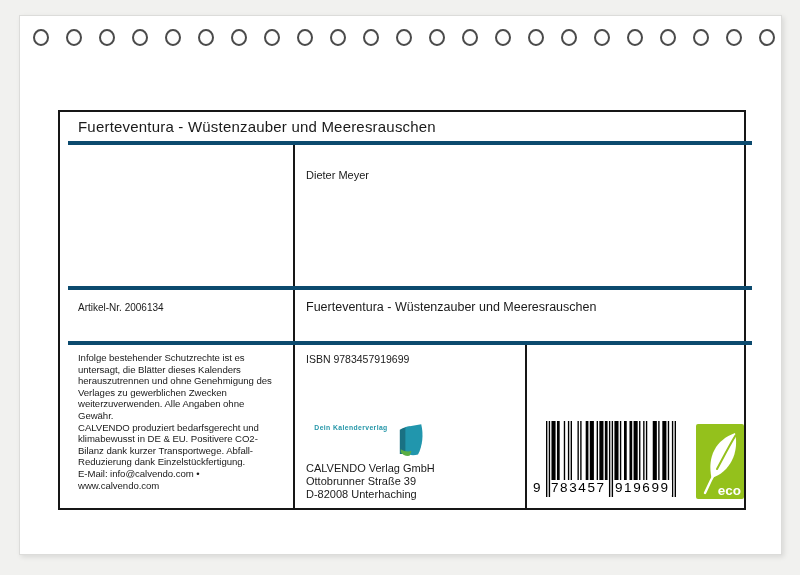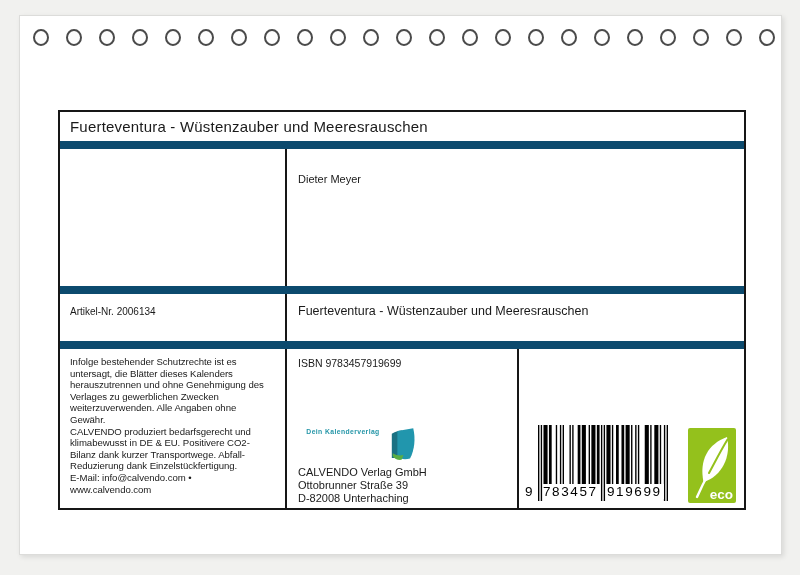--- a/index.html
+++ b/index.html
@@ -7,22 +7,22 @@
   .stage{position:relative;width:800px;height:575px;background:#f1f1ef;overflow:hidden;}
   .card{position:absolute;left:19px;top:15px;width:763px;height:540px;background:#ffffff;
         border:1px solid #dcdcda;box-sizing:border-box;box-shadow:2px 2px 5px rgba(0,0,0,0.10);}
   
   .holes{position:absolute;left:0;top:0;width:100%;height:60px;}
   .hole{position:absolute;top:13px;width:16px;height:17px;border:2px solid #4a4a4a;
         border-radius:50%;background:#fdfdfd;box-sizing:border-box;}
   
   .tbl{position:absolute;left:38px;top:94px;width:688px;height:400px;
        border:2px solid #161616;box-sizing:border-box;background:#fff;}
-  .row{display:flex;width:100%;box-sizing:border-box;}
-  .row + .row{border-top:8px solid #0c4a6e;}
+  .row{display:flex;width:100%;box-sizing:border-box;margin-left:8px;}
+  .row + .row{border-top:4px solid #0c4a6e;}
   .cell{box-sizing:border-box;position:relative;overflow:hidden;}
   .cell + .cell{border-left:2px solid #161616;}
   .r1{height:29px;}
   .r2{height:145px;}
   .r3{height:55px;}
   .r4{height:167px;}
   .c-left{width:225px;flex:none;}
   .c-mid{width:232px;flex:none;}
   .c-right{flex:1;}
   .title-main{font-size:15px;color:#1a1a1a;padding:6px 0 0 10px;letter-spacing:0.2px;}

